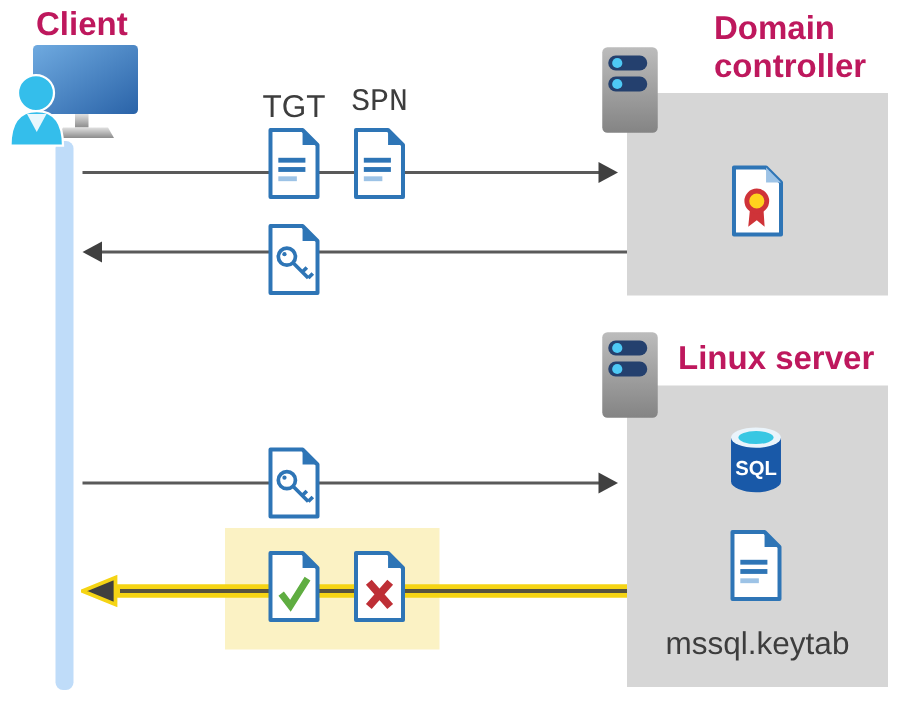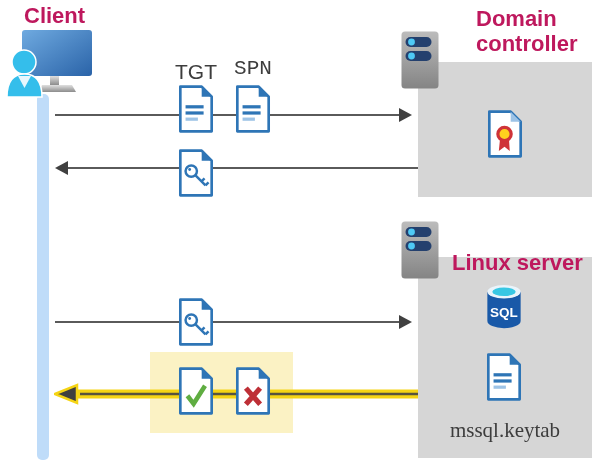--- a/index.html
+++ b/index.html
@@ -147,20 +147,20 @@
   <svg class="abs" style="left:485px;top:353px;" width="38" height="48" viewBox="0 0 40 50">
     <path d="M3.5 1.5 H26 L36.5 12 V48.5 H3.5 Z" fill="#ffffff" stroke="#2E75B6" stroke-width="2.8" stroke-linejoin="round"></path>
     <path d="M26 1.5 L36.5 12 H26 Z" fill="#2E75B6"></path>
     <rect x="9" y="21" width="19" height="3.4" fill="#2E75B6"></rect>
     <rect x="9" y="27.5" width="19" height="3.4" fill="#2E75B6"></rect>
     <rect x="9" y="34" width="13" height="3.4" fill="#9DC3E6"></rect>
   </svg>
 
   <div class="abs title" style="left:24px;top:4px;">Client</div>
   <div class="abs title" style="left:476px;top:7px;width:122px;">Domain controller</div>
-  <div class="abs title" style="left:452px;top:227px;width:145px;margin-top:24px;">Linux server</div>
+  <div class="abs title" style="left:452px;top:227px;width:145px;">Linux server</div>
 
   <div class="abs lbl center" style="left:171px;top:60px;width:50px;">TGT</div>
   <div class="abs lbl center" style="left:228px;top:57px;width:50px;font-family:Liberation Mono, monospace;">SPN</div>
 
-  <div class="abs lbl center" style="left:418px;top:418px;width:174px;font-family:Liberation Serif, serif;">mssql.keytab</div>
+  <div class="abs lbl center" style="left:418px;top:418px;width:174px;">mssql.keytab</div>
 
 </div>
 
 </body></html>

